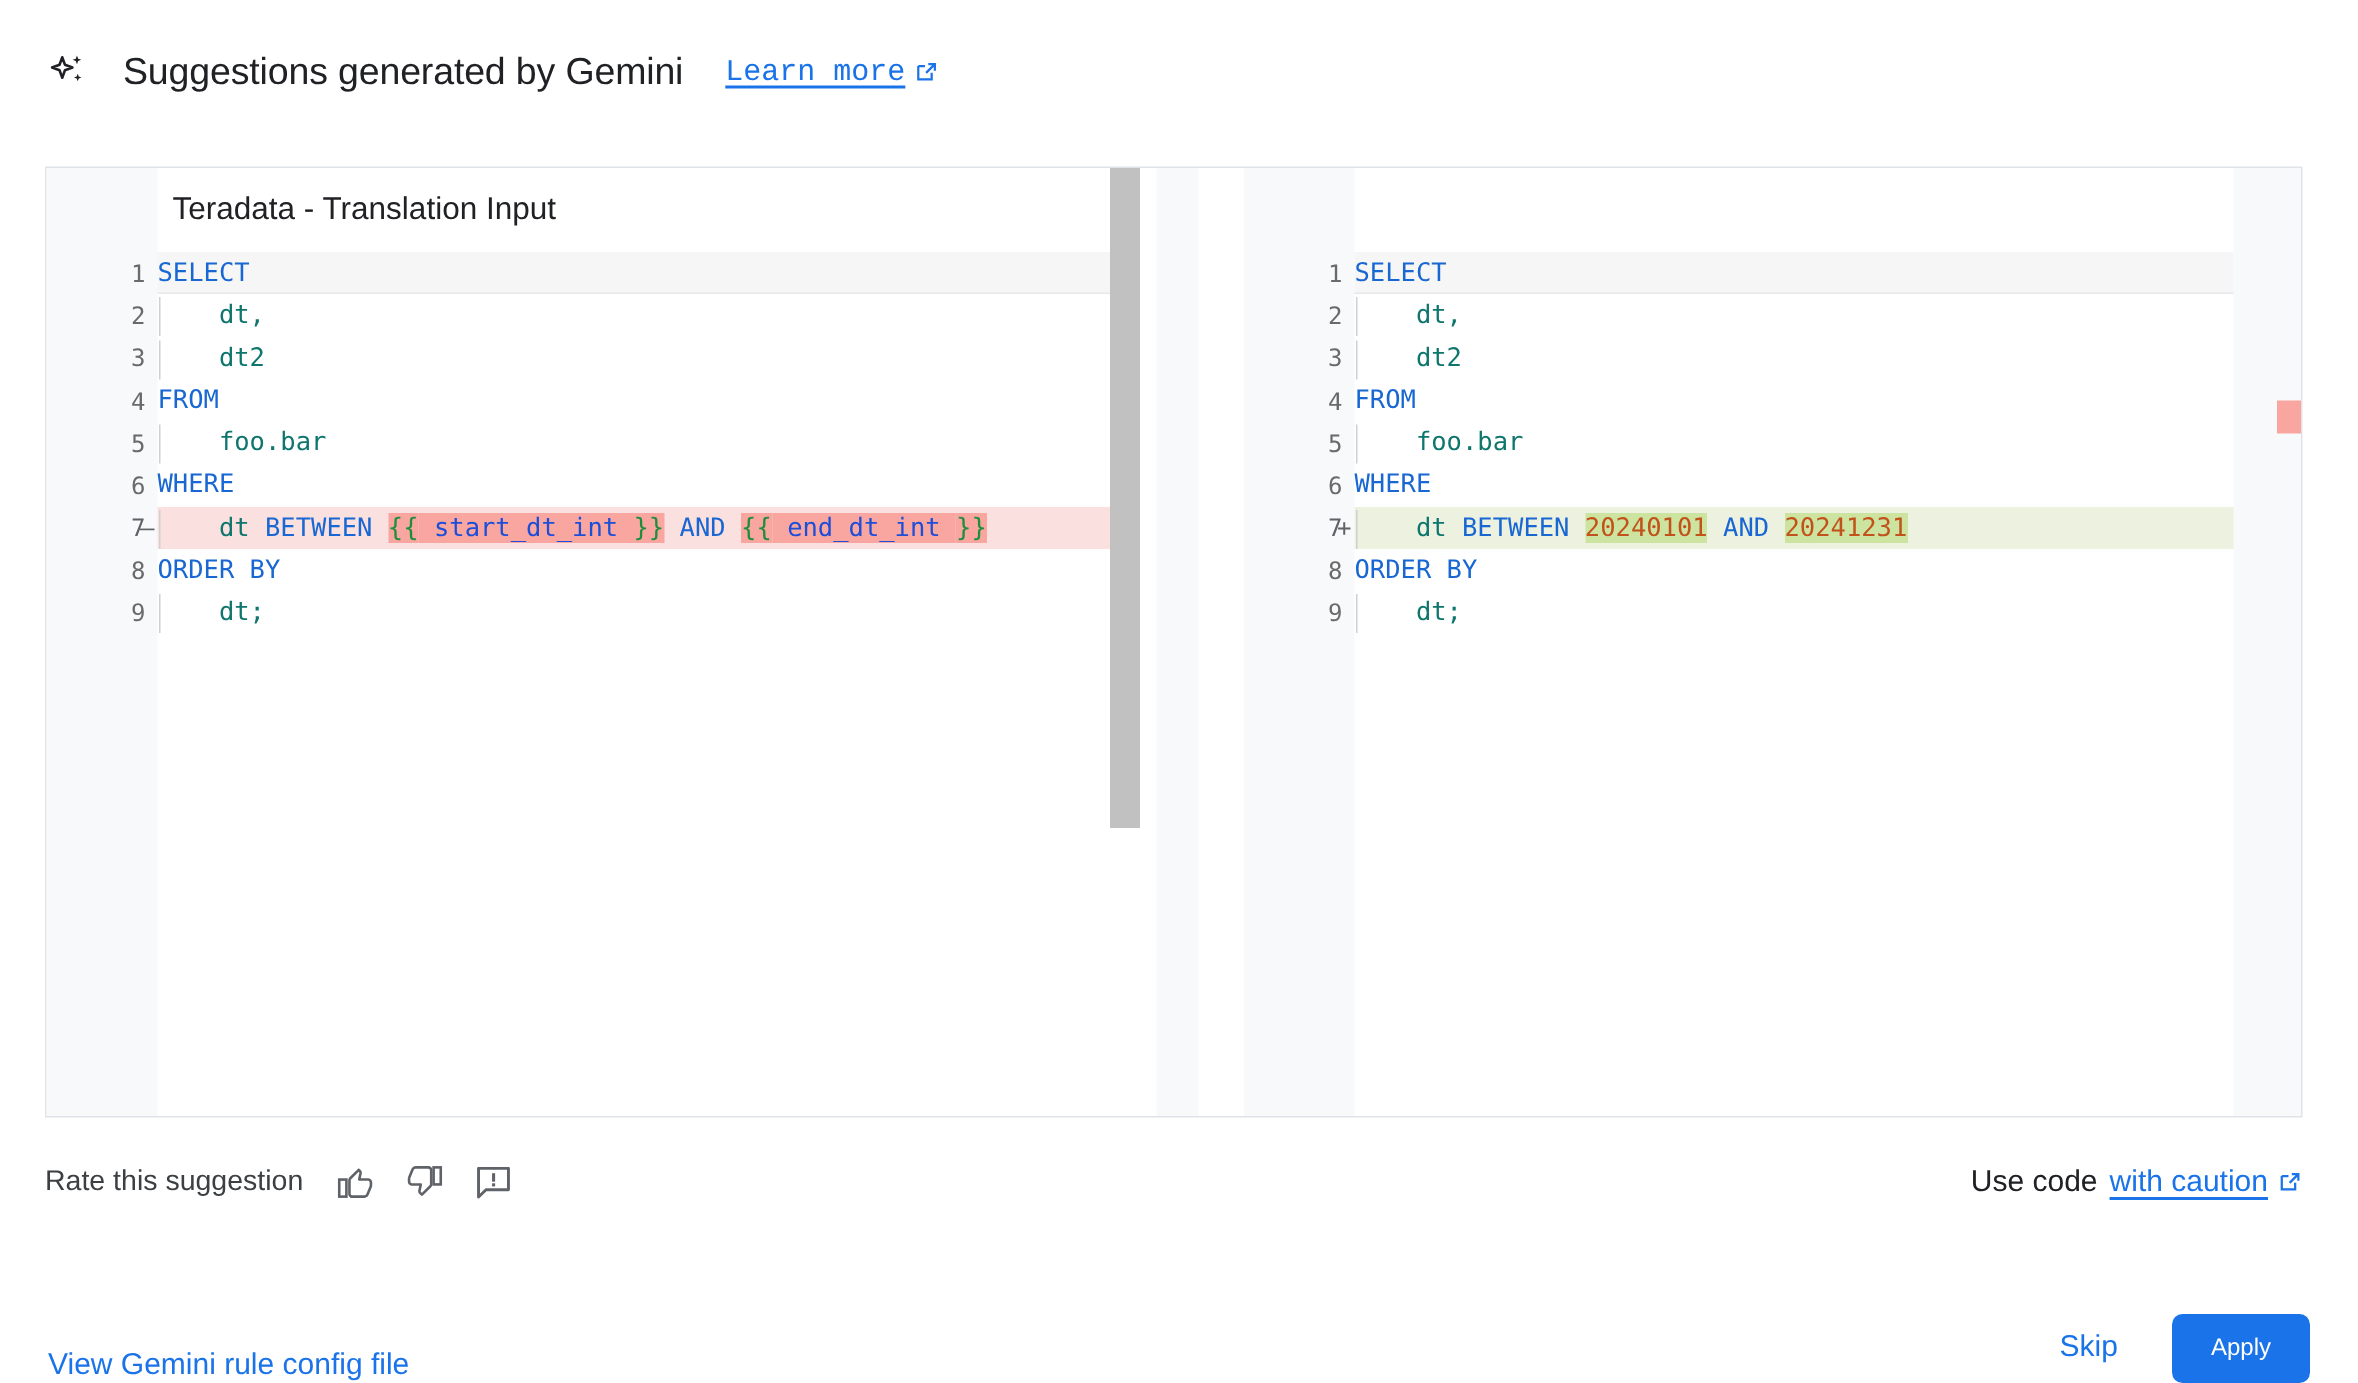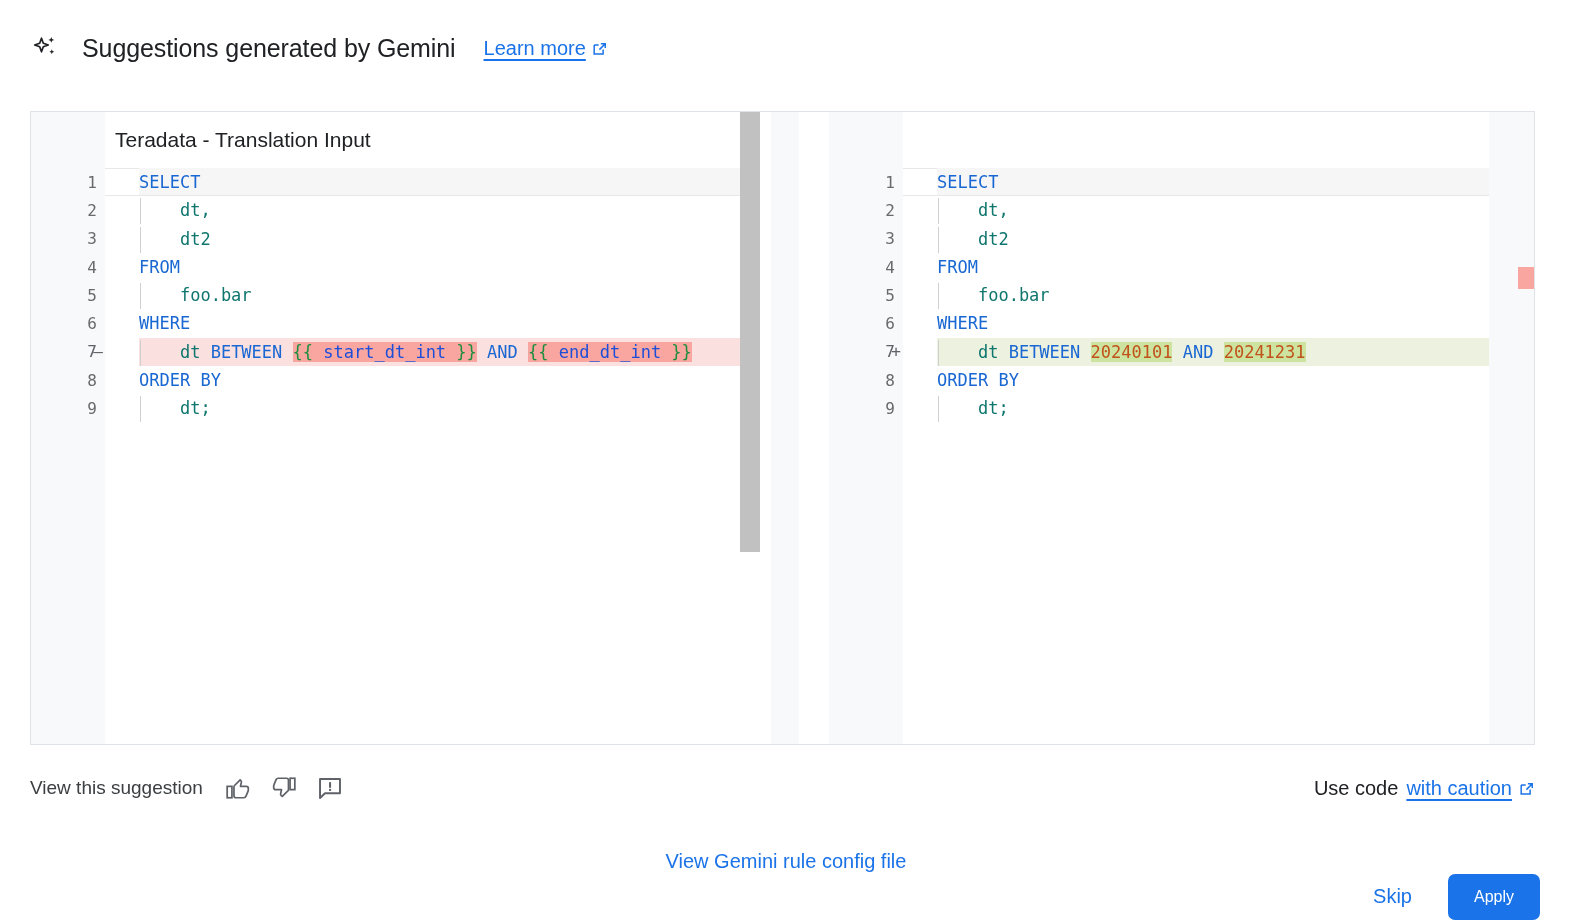--- a/index.html
+++ b/index.html
@@ -19,21 +19,21 @@
     display: flex; align-items: center; padding-left: 30px;
   }
   .sparkle-icon { width: 30px; height: 30px; flex: 0 0 30px; margin-right: 22px; }
   .header-title {
     font-size: 25px; color: #202124; letter-spacing: -0.1px;
     white-space: nowrap;
   }
   .learn-more {
     margin-left: 28px; display: inline-flex; align-items: center; gap: 5px;
     font-size: 20px; color: #1a73e8; text-decoration: underline;
-    text-underline-offset: 4px; cursor: pointer; white-space: nowrap;
+    text-underline-offset: 4px; cursor: pointer; white-space: nowrap; font-family: Liberation Mono, monospace;
   }
   .ext-icon { width: 17px; height: 17px; display: block; }
 
   
   .diff-container {
     position: absolute; left: 30px; top: 111px;
     width: 1505px; height: 634px;
     border: 1px solid #dfe3e8; background: #ffffff;
   }
   .diff-pane { position: absolute; top: 0; height: 632px; overflow: hidden; }
@@ -66,21 +66,21 @@
     font-family: "DejaVu Sans Mono", monospace; font-size: 17px;
   }
   .ln {
     width: 74px; flex: 0 0 74px; text-align: right; padding-right: 8px;
     color: #6a6a6a; font-family: "DejaVu Sans Mono", monospace;
     font-size: 16px; user-select: none; position: relative;
   }
   .ln .dm { position: absolute; right: 2px; top: 0; }
   .code-text {
     flex: 1 1 auto; white-space: pre; position: relative;
-    padding-left: 0px; height: 28.3px; line-height: 28.3px; margin-left: 34px;
+    padding-left: 0px; height: 28.3px; line-height: 28.3px;
   }
   
   .line-active .code-text { background: #f6f6f6; }
   .line-active::before, .line-active::after {
     content: ""; position: absolute; left: 74px; right: 0; height: 1px;
     background: #e8e8e8;
   }
   .line-active::before { top: 0; }
   .line-active::after  { bottom: 0; }
 
@@ -132,21 +132,21 @@
   }
   .use-code .caution-link {
     margin-left: 8px; color: #1a73e8; text-decoration: underline;
     text-underline-offset: 4px; display: inline-flex; align-items: center;
     gap: 6px; cursor: pointer;
   }
 
   
   .footer {
     position: absolute; left: 0; top: 850px; width: 1572px; height: 72px;
-    display: flex; align-items: center; padding: 0 32px; flex-direction: column;
+    display: flex; align-items: flex-end; padding: 0 32px;
   }
   .config-link {
     font-size: 20px; color: #1a73e8; cursor: pointer; white-space: nowrap;
   }
   .footer-actions { margin-left: auto; display: flex; align-items: center; gap: 18px; }
   .btn-skip {
     font-size: 20px; color: #1a73e8; background: transparent; border: none;
     padding: 12px 18px; border-radius: 6px; cursor: pointer;
     font-family: "Liberation Sans", sans-serif;
   }
@@ -278,21 +278,21 @@
       </div>
 
       <div style="position:absolute;top:0;left:660px;width:45px;height:632px;background:#f8f9fa;">
         <div class="marker marker-del" style="left:29px;top:155px;width:22px;"></div>
 
       </div>
     </div>
   </div>
 
   <div class="rate-row">
-    <span class="rate-label">View this suggestion</span>
+    <span class="rate-label">Rate this suggestion</span>
     <span class="rate-icons">
       <span class="rate-icon">
         <svg viewBox="0 0 24 24" width="26" height="26" aria-hidden="true">
           <path d="M9.3 21h8.2c.8 0 1.5-.5 1.8-1.2l2.1-5.1c.1-.2.1-.4.1-.6v-1.8c0-1-.8-1.8-1.8-1.8h-5.4l.8-3.9.03-.3c0-.4-.15-.7-.4-1L14 4.5 8.8 9.7c-.33.33-.53.8-.53 1.3v8.2c0 1 .8 1.8 1.8 1.8z" fill="none" stroke="#5f6368" stroke-width="1.6" stroke-linejoin="round"></path>
           <rect x="2" y="10.5" width="4.4" height="10.5" fill="none" stroke="#5f6368" stroke-width="1.6"></rect>
         </svg>
       </span>
       <span class="rate-icon">
         <svg viewBox="0 0 24 24" width="26" height="26" aria-hidden="true">
           <path d="M14.7 3H6.5c-.8 0-1.5.5-1.8 1.2L2.6 9.3c-.1.2-.1.4-.1.6v1.8c0 1 .8 1.8 1.8 1.8h5.4l-.8 3.9-.03.3c0 .4.15.7.4 1l1.13 1.1 5.2-5.2c.33-.33.53-.8.53-1.3V4.8c0-1-.8-1.8-1.8-1.8z" fill="none" stroke="#5f6368" stroke-width="1.6" stroke-linejoin="round"></path>

